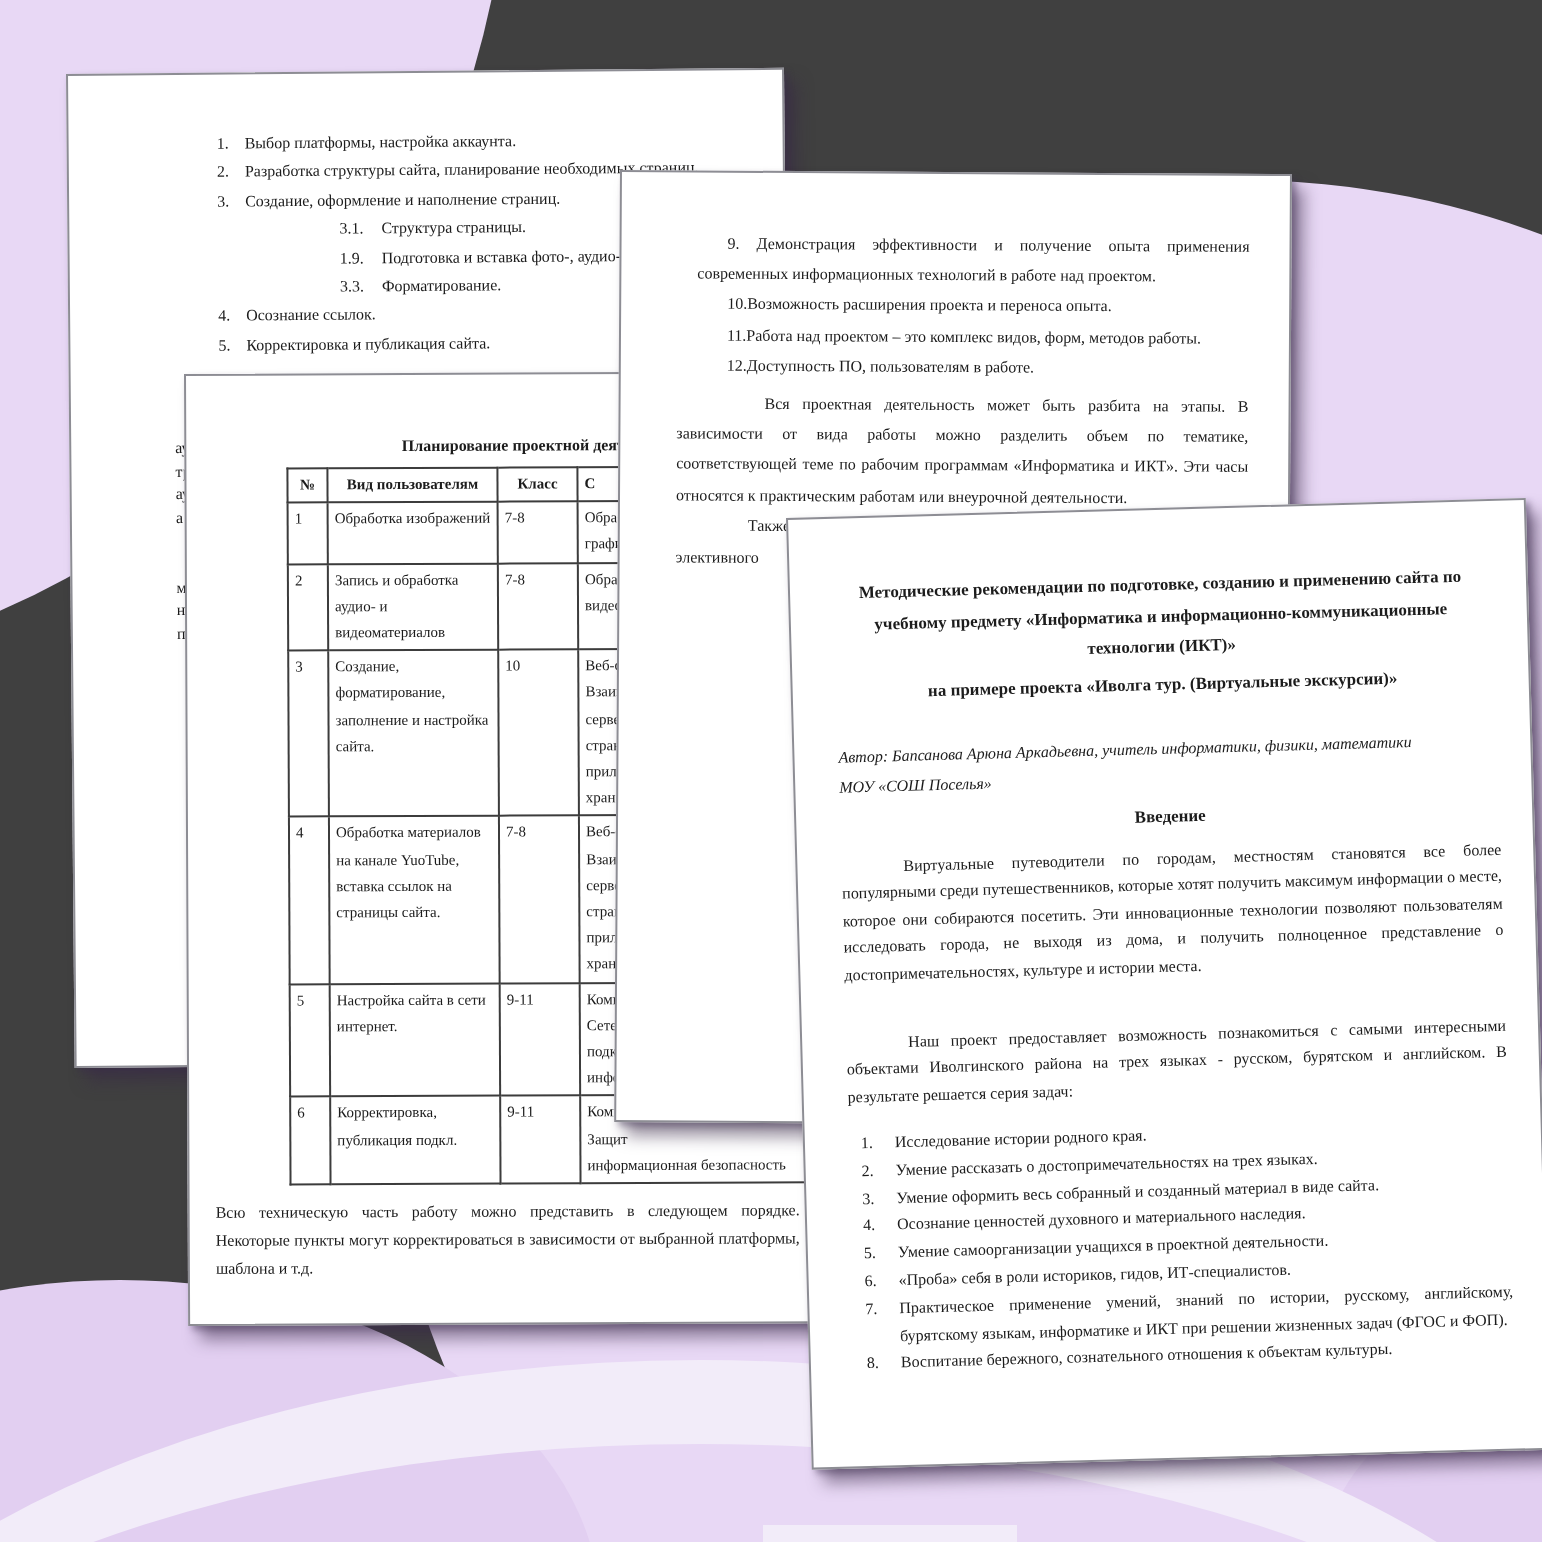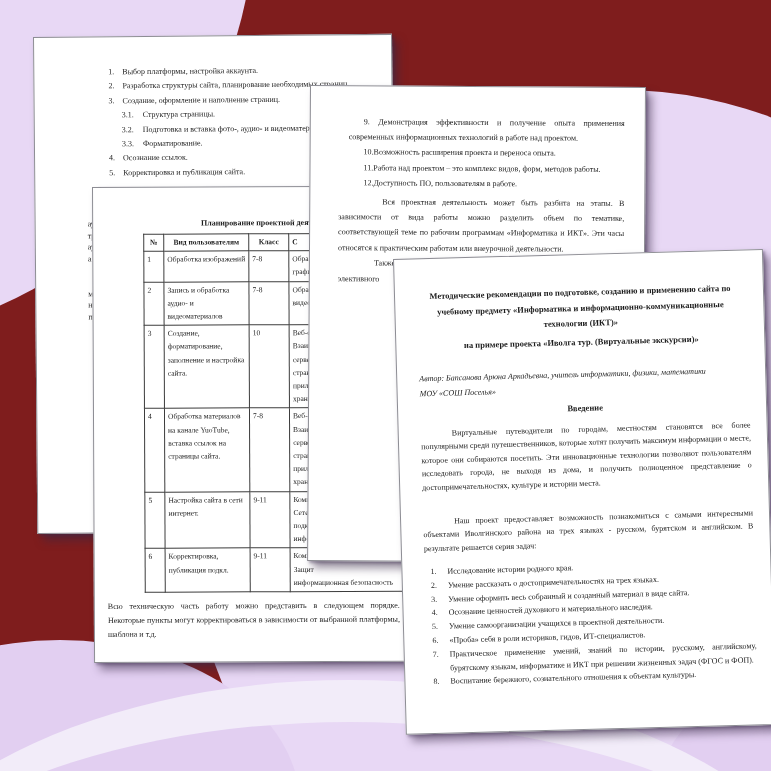--- a/index.html
+++ b/index.html
@@ -1,36 +1,36 @@
 <!DOCTYPE html>
 <html><head>
 <meta charset="utf-8">
 <style>
   html,body{margin:0;padding:0;background:#ddd;}
   #frame{position:relative;width:771px;height:771px;overflow:hidden;
-         background:#7f1d1d;font-family:"Liberation Serif","DejaVu Serif",serif;color:#1c1c1c;}
+         background:#404040;font-family:"Liberation Serif","DejaVu Serif",serif;color:#1c1c1c;}
   .blob{position:absolute;border-radius:50%;}
   #blob-tl{left:-585px;top:-520px;width:840px;height:860px;background:#e8d8f5;}
   #blob-right{left:190px;top:90px;width:860px;height:860px;background:#e8d8f5;}
   #blob-bl{left:-180px;top:640px;width:480px;height:330px;background:#e2cff1;}
   #blob-br{left:660px;top:688px;width:240px;height:200px;background:#e2cff1;}
   #swoosh{left:-150px;top:680px;width:1000px;height:520px;border-radius:50%;
           border-top:42px solid #f2ecf9;background:transparent;}
   .page{position:absolute;background:#ffffff;border:1px solid #8d8d94;
         box-shadow:6px 7px 8px rgba(55,40,70,.5),2px 2px 3px rgba(60,45,80,.4);}
   #page-a{left:33px;top:37px;width:357px;height:495px;transform:rotate(-0.5deg);transform-origin:top left;z-index:1;}
   #page-b{left:92px;top:187px;width:312px;height:474px;transform:rotate(-0.25deg);transform-origin:top left;z-index:2;}
   #page-c{left:310px;top:85px;width:334px;height:474px;transform:rotate(0.35deg);transform-origin:top left;z-index:3;}
   #page-d{left:393px;top:259px;width:368px;height:474px;transform:rotate(-1.55deg);transform-origin:top left;z-index:4;}
   .page *{box-sizing:border-box;}
   
   #a-list{position:absolute;left:74px;top:28px;right:10px;font-size:8px;line-height:14.4px;}
   .ali .n{display:inline-block;width:14px;}
   .ali.sub{padding-left:13px;}
-  .ali.sub .n{width:21px;}
+  .ali.sub .n{width:21px;margin-left:48px;}
   #a-frag{position:absolute;left:52px;top:181px;width:46px;font-size:8px;line-height:11.6px;white-space:pre-line;}
   
   #b-title{position:absolute;left:50px;top:29px;width:260px;text-align:center;font-weight:bold;font-size:8px;line-height:14px;}
   #b-table{position:absolute;left:50px;top:46px;border-collapse:collapse;table-layout:fixed;width:260px;
            font-size:7.5px;line-height:13.2px;}
   #b-table td,#b-table th{border:1px solid #3c3c3c;padding:1px 3px 2px 3px;vertical-align:top;text-align:left;font-weight:normal;}
   #b-table th{font-weight:bold;text-align:center;}
   #b-table th.h4{text-align:left;}
   .pre{white-space:pre-line;}
   #b-footer{position:absolute;left:13px;top:412px;width:292px;font-size:8px;line-height:14px;text-align:justify;}
@@ -66,21 +66,21 @@
   <div class="blob" id="blob-bl"></div>
   <div class="blob" id="blob-br"></div>
   <div class="blob" id="swoosh"></div>
 
   <div class="page" id="page-a">
     <div id="a-list">
       <div class="ali"><span class="n">1.</span><span>Выбор платформы, настройка аккаунта.</span></div>
       <div class="ali"><span class="n">2.</span><span>Разработка структуры сайта, планирование необходимых страниц.</span></div>
       <div class="ali"><span class="n">3.</span><span>Создание, оформление и наполнение страниц.</span></div>
       <div class="ali sub"><span class="n">3.1.</span><span>Структура страницы.</span></div>
-      <div class="ali sub"><span class="n">3.2.</span><span>Подготовка и вставка фото-, аудио- и видеоматериалов.</span></div>
+      <div class="ali sub"><span class="n">1.9.</span><span>Подготовка и вставка фото-, аудио- и видеоматериалов.</span></div>
       <div class="ali sub"><span class="n">3.3.</span><span>Форматирование.</span></div>
       <div class="ali"><span class="n">4.</span><span>Осознание ссылок.</span></div>
       <div class="ali"><span class="n">5.</span><span>Корректировка и публикация сайта.</span></div>
     </div>
     <div id="a-frag">ау
 тр
 ау
 а в
 
 

